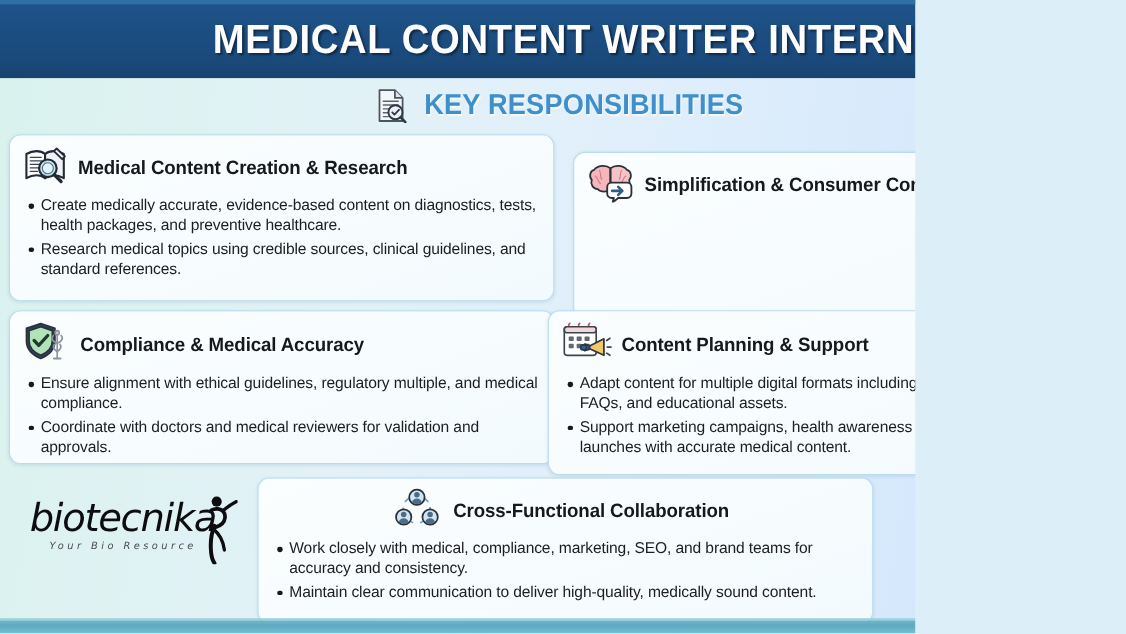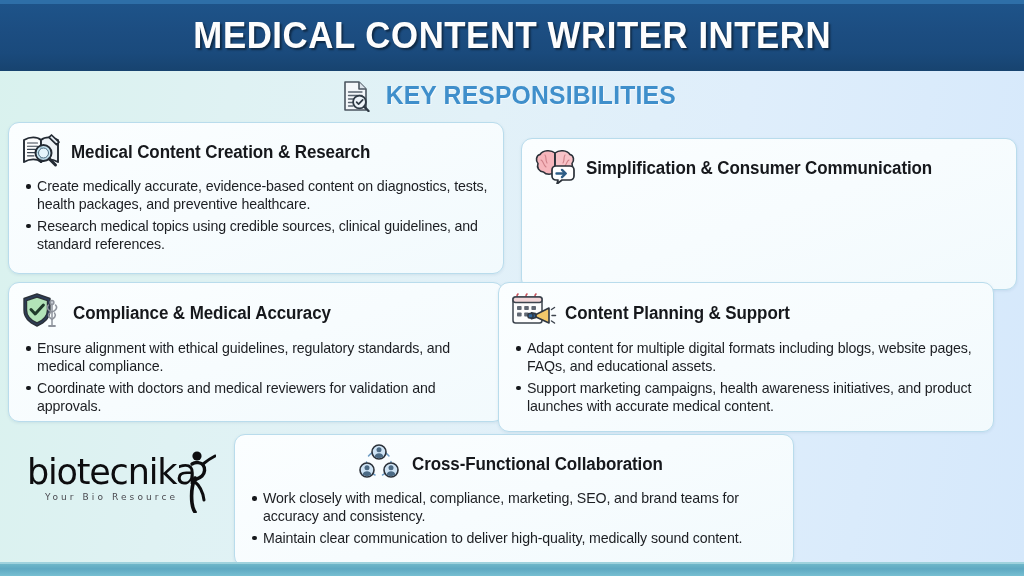--- a/index.html
+++ b/index.html
@@ -7,21 +7,21 @@
   body {
     width: 1024px;
     height: 576px;
     overflow: hidden;
     font-family: "Liberation Sans", sans-serif;
     background: #dceef8;
   }
 
   #poster {
     position: relative;
-    width: 1024px;
+    width: 832px;
     height: 576px;
     background: linear-gradient(100deg,
                 #d9f2ee 0%,
                 #dff2f3 22%,
                 #e2f1f8 45%,
                 #dfeefb 68%,
                 #d5e8fb 100%);
     overflow: hidden;
   }
 
@@ -136,20 +136,21 @@
   #card-4 .card-head { justify-content: center; gap: 10px; }
   #card-4 .card-title { font-size: 17.5px; }
 
   
   .logo-wrap {
     position: absolute;
     left: 27px;
     top: 455px;
     width: 195px;
     height: 72px;
+    font-style: italic;
   }
   .logo-word {
     font-family: "DejaVu Sans", sans-serif;
     font-size: 35px;
     color: #0d0d0f;
     letter-spacing: -1.2px;
     line-height: 1;
     white-space: nowrap;
   }
   .logo-tag {
@@ -274,21 +275,21 @@
             <path d="M27.5 13 C24.5 16 28 19 31 20 C34 19 37.5 16 34.5 13"></path>
             <path d="M28.5 21 C26 24 29.5 26.5 31 27.5 C32.5 26.5 36 24 33.5 21"></path>
             <circle cx="31" cy="10.5" r="1.9" fill="#c9ced6"></circle>
             <line x1="28" y1="34" x2="34" y2="34" stroke-width="1.8"></line>
           </g>
         </svg>
       </span>
       <span class="card-title">Compliance &amp; Medical Accuracy</span>
     </div>
     <ul class="bullets">
-      <li>Ensure alignment with ethical guidelines, regulatory standards, and medical compliance.</li>
+      <li>Ensure alignment with ethical guidelines, regulatory multiple, and medical compliance.</li>
       <li>Coordinate with doctors and medical reviewers for validation and approvals.</li>
     </ul>
   </div>
 
   <div class="card" id="card-3">
     <div class="card-head">
       <span class="card-icon">
         <svg width="46" height="38" viewBox="0 0 46 38">
           <g stroke="#c8505a" stroke-width="1.6" fill="none" stroke-linecap="round">
             <path d="M7 6 a2.5 2.5 0 0 1 0 -4"></path>

